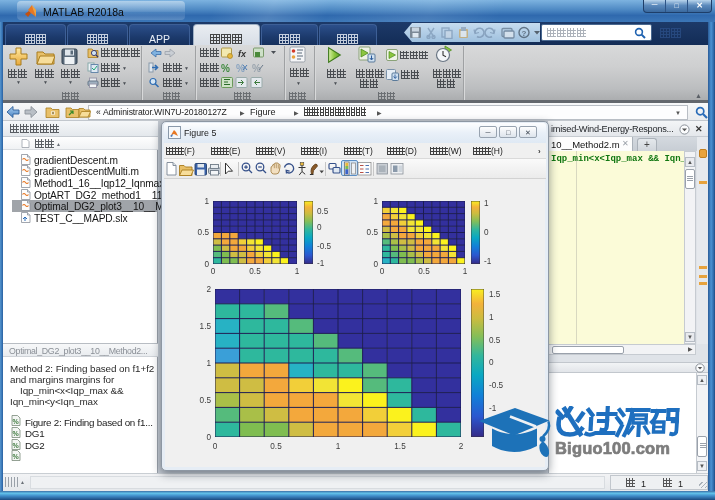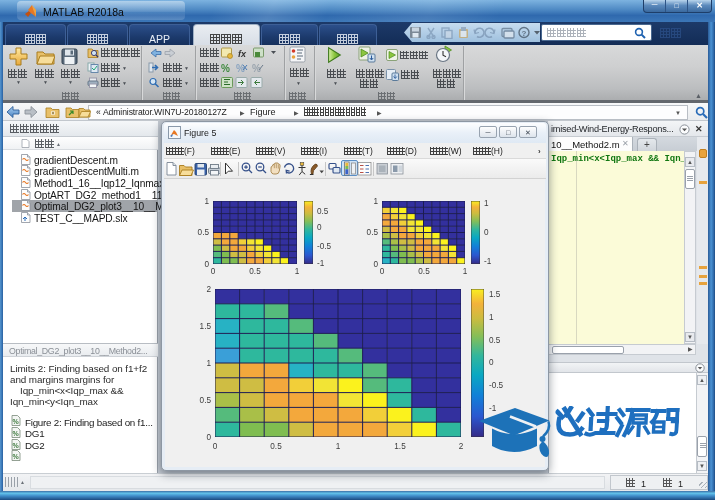--- a/index.html
+++ b/index.html
@@ -293,21 +293,21 @@
     </svg>
 <div style="position:absolute;left:34px;top:202.29999999999995px;font-size:10.2px;color:#141414;white-space:nowrap;line-height:1;letter-spacing:-0.1px;">Optimal_DG2_plot3__10__Metho</div>
 <svg class="ab" style="left:20px;top:211.99999999999994px" width="11" height="11" viewBox="0 0 11 11">
 <path d="M1.5 0.5 h6 l2.5 2.5 V10.5 H1.5 z" fill="#fdfdfd" stroke="#8a919a" stroke-width="0.8"></path>
 <path d="M7.5 0.5 v2.5 h2.5" fill="#e4e8ec" stroke="#8a919a" stroke-width="0.8"></path>
       <path d="M3 7 l2 -2 2 2 -2 -2 v4" stroke="#2a6cb8" stroke-width="1" fill="none"></path>
     </svg>
 <div style="position:absolute;left:34px;top:213.99999999999994px;font-size:10.2px;color:#141414;white-space:nowrap;line-height:1;letter-spacing:-0.1px;">TEST_C__MAPD.slx</div>
 <div style="position:absolute;left:3px;top:343px;width:155px;height:14px;background:linear-gradient(180deg,#f7f8f9,#e9ecef);border-top:1px solid #b8bdc3;border-bottom:1px solid #cfd3d8;"></div>
 <div style="position:absolute;left:9px;top:346.5px;font-size:8.8px;color:#8a8f96;white-space:nowrap;line-height:1;letter-spacing:-0.3px;">Optimal_DG2_plot3__10__Method2...</div>
-<div style="position:absolute;left:10px;top:364px;font-size:9.9px;color:#2b2b2b;white-space:nowrap;line-height:1;letter-spacing:-0.1px;">Limits 2: Finding based on f1+f2</div>
+<div style="position:absolute;left:10px;top:364px;font-size:9.9px;color:#2b2b2b;white-space:nowrap;line-height:1;letter-spacing:-0.1px;">Method 2: Finding based on f1+f2</div>
 <div style="position:absolute;left:10px;top:375px;font-size:9.9px;color:#2b2b2b;white-space:nowrap;line-height:1;letter-spacing:-0.1px;">and margins margins for</div>
 <div style="position:absolute;left:20px;top:386px;font-size:9.9px;color:#2b2b2b;white-space:nowrap;line-height:1;letter-spacing:-0.1px;">Iqp_min&lt;x&lt;Iqp_max &amp;&amp;</div>
 <div style="position:absolute;left:10px;top:397px;font-size:9.9px;color:#2b2b2b;white-space:nowrap;line-height:1;letter-spacing:-0.1px;">Iqn_min&lt;y&lt;Iqn_max</div>
 <svg class="ab" style="left:11px;top:415.0px" width="10" height="11" viewBox="0 0 10 11">
 <path d="M1 0.5 h5.5 l2.5 2.5 V10.5 H1 z" fill="#f4f6f4" stroke="#7a8a7a" stroke-width="0.8"></path>
 <text x="1.5" y="8.5" font-size="7" font-weight="bold" fill="#3f7a3f">%</text>
     </svg>
 <div style="position:absolute;left:25px;top:417.5px;font-size:9.8px;color:#1a1a1a;white-space:nowrap;line-height:1;letter-spacing:-0.25px;">Figure 2: Finding based on f1...</div>
 <svg class="ab" style="left:11px;top:426.8px" width="10" height="11" viewBox="0 0 10 11">
 <path d="M1 0.5 h5.5 l2.5 2.5 V10.5 H1 z" fill="#f4f6f4" stroke="#7a8a7a" stroke-width="0.8"></path>
@@ -957,12 +957,13 @@
         <path d="M102 5 q-1 7 -5 11"></path>
 <rect x="99" y="16" width="10" height="10" stroke-width="3.4"></rect>
         <path d="M101 21 h6" stroke-width="2.4"></path>
 <path d="M113 4 h9"></path>
         <path d="M113 4 v9"></path>
         <path d="M113 13 h8"></path>
         <path d="M117 16 h5" stroke-width="2.4"></path>
 <path d="M122 4 v20 q0 5 -5 4"></path>
 </g>
 </svg>
+<div style="position:absolute;left:555px;top:440px;font-size:16.5px;color:#7d7d7d;white-space:nowrap;line-height:1;font-weight:bold;letter-spacing:0.2px;-webkit-text-stroke:0.7px #7d7d7d;">Biguo100.com</div>
 </div>
 </body></html>

